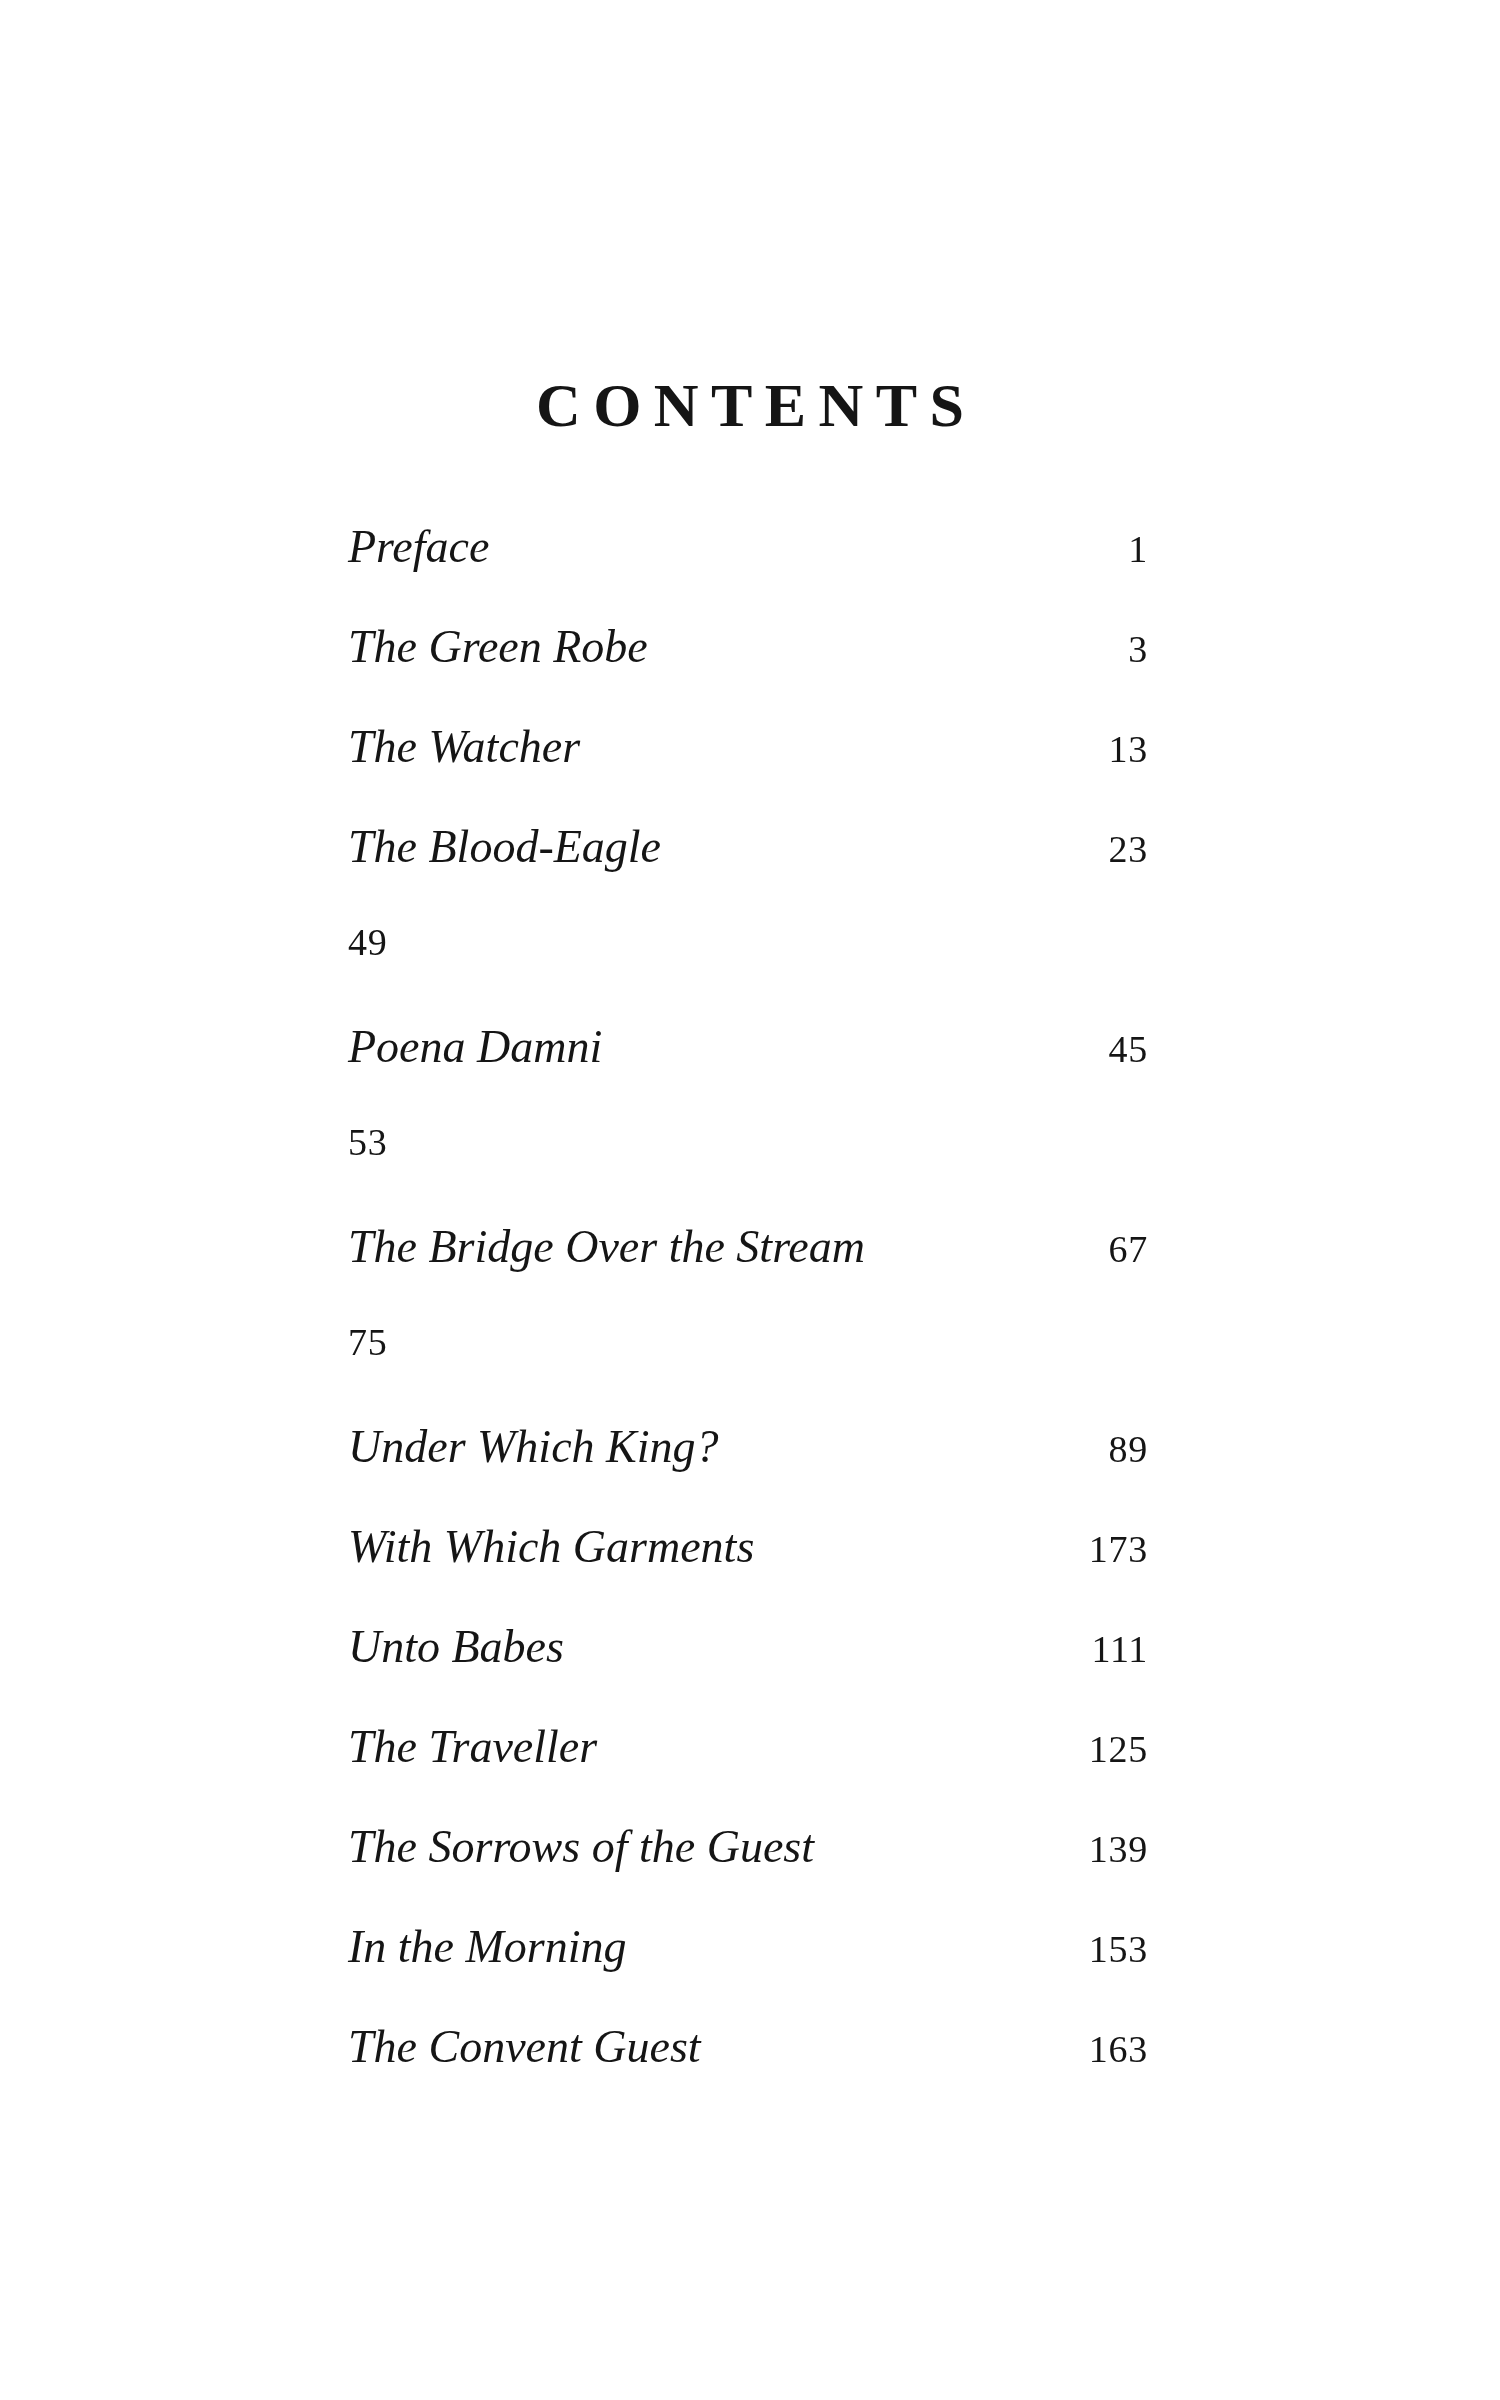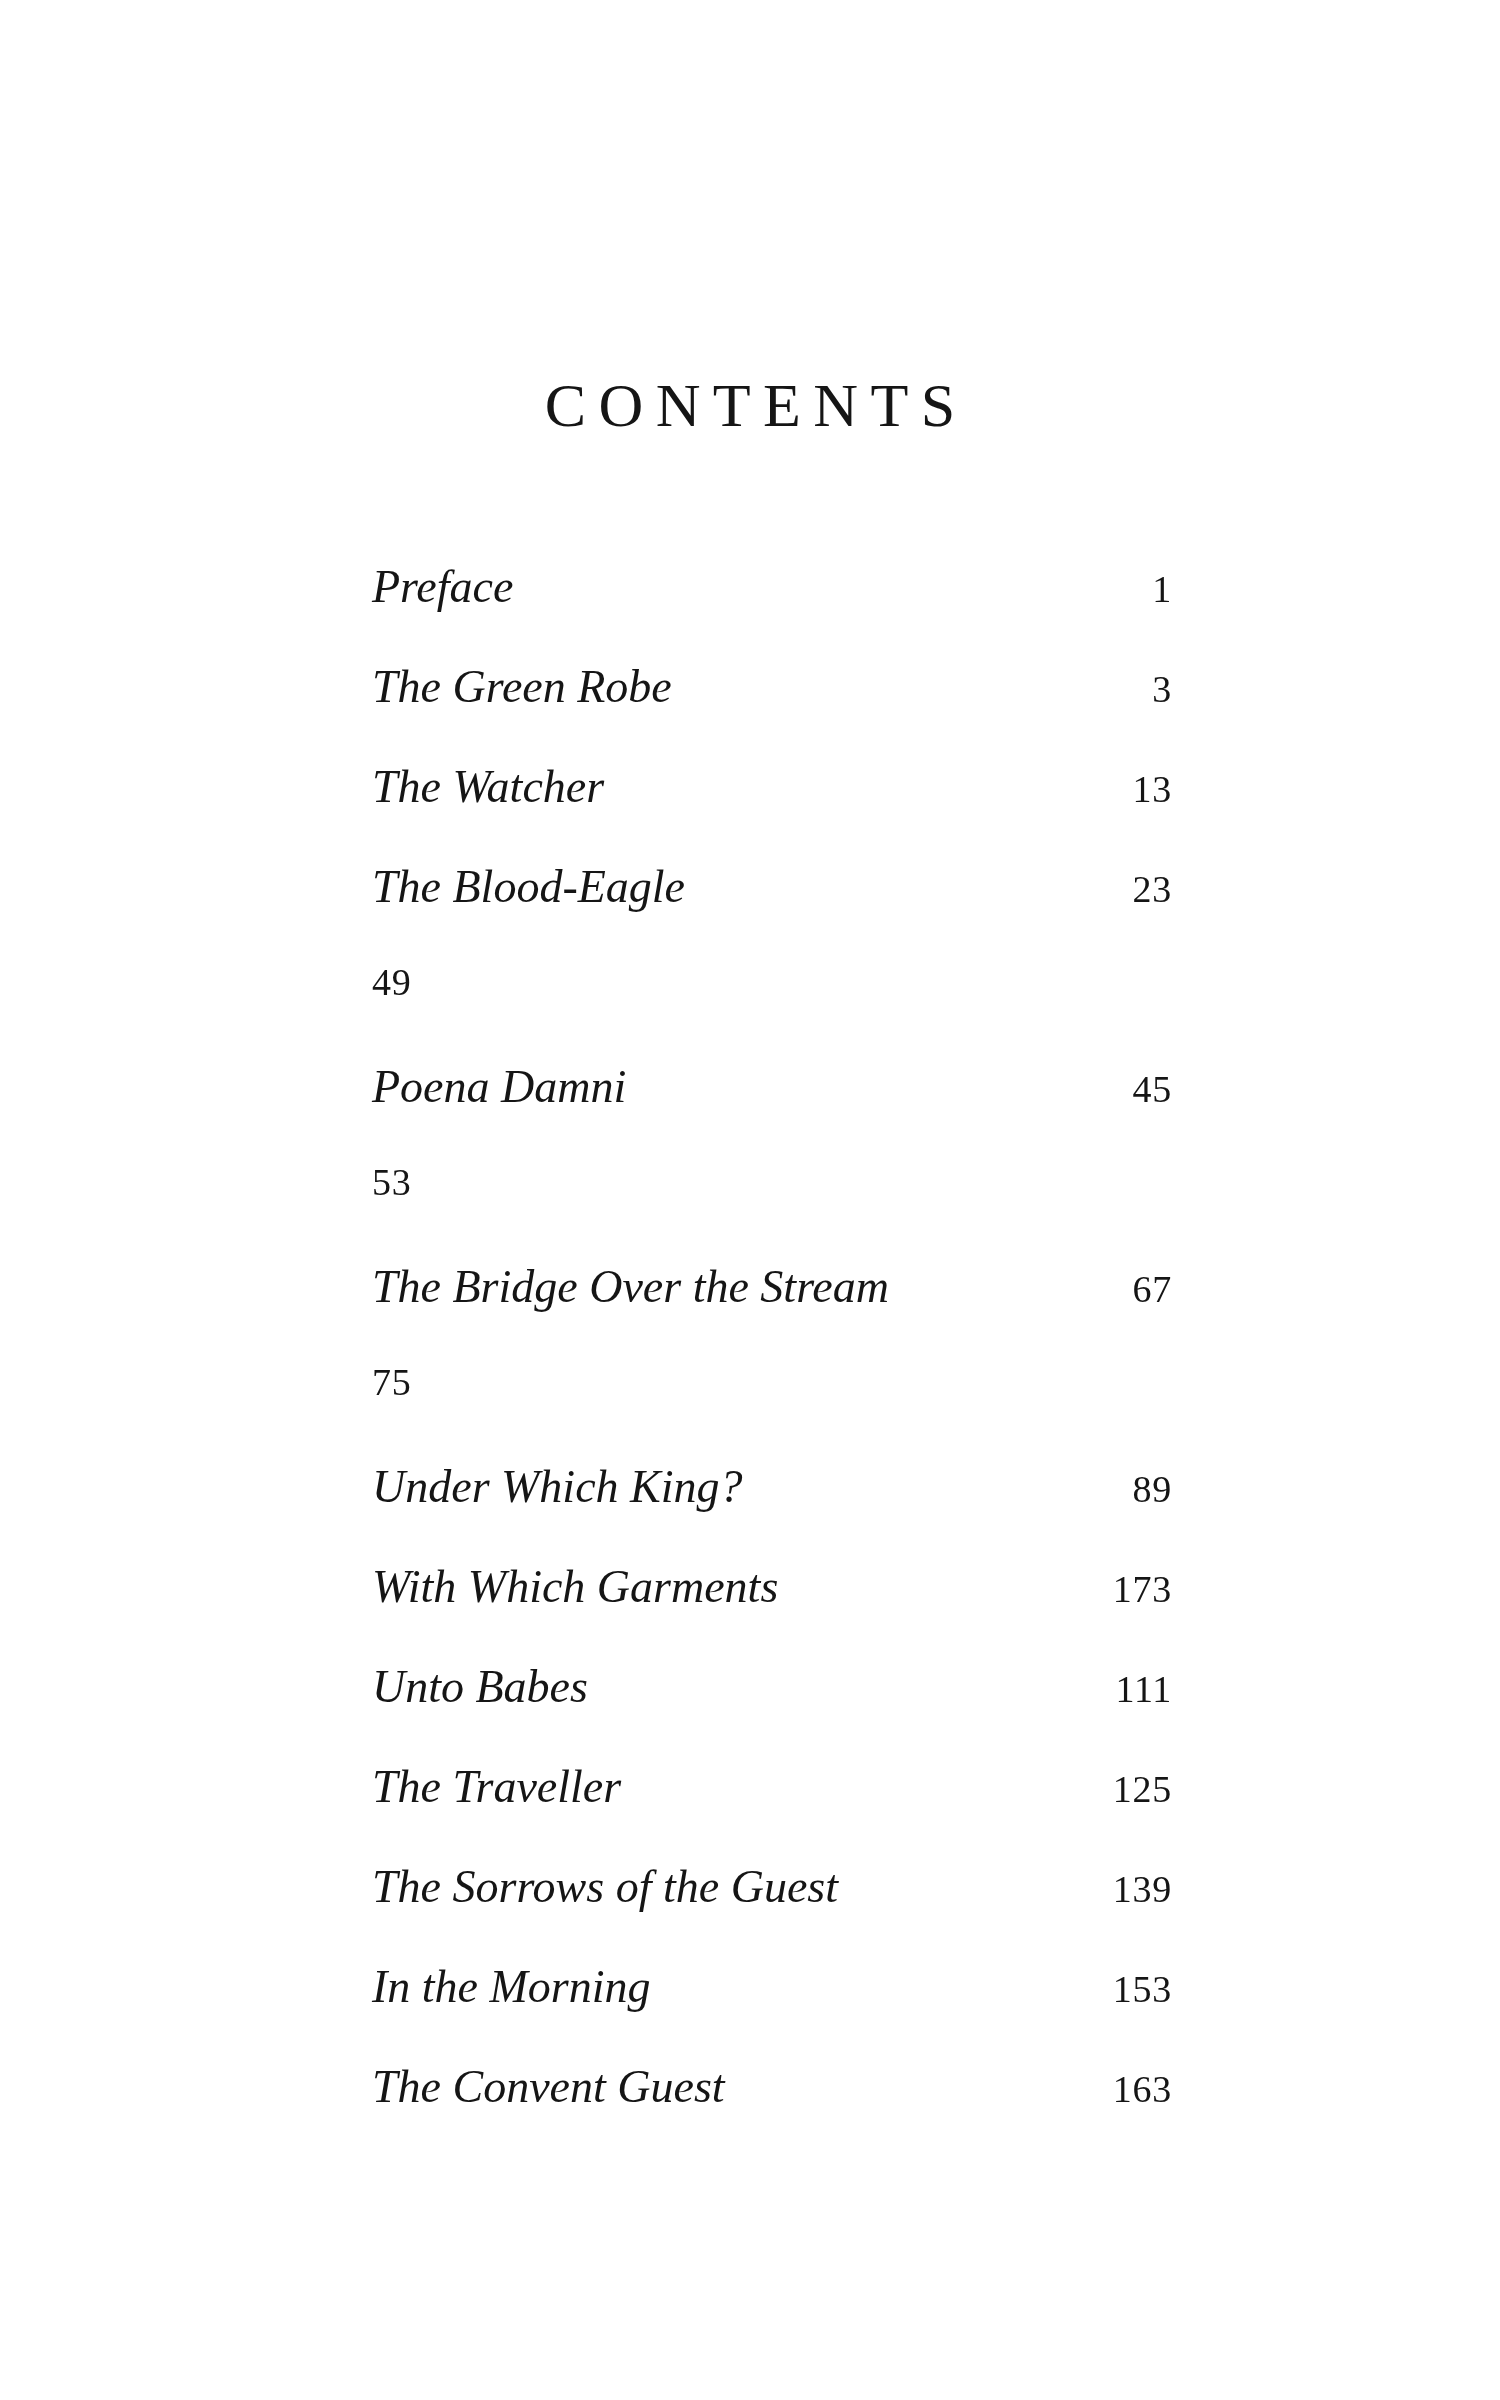--- a/index.html
+++ b/index.html
@@ -16,33 +16,32 @@
     overflow: hidden;
   }
   .page-title {
     position: absolute;
     top: 374px;
     left: 0;
     width: 100%;
     margin: 0;
     text-align: center;
     font-size: 62px;
-    font-weight: 400;
+    font-weight: 700;
     line-height: 1;
     letter-spacing: 0.20em;
     padding-left: 0.20em; 
     box-sizing: border-box;
     white-space: nowrap;
   }
   .toc {
     position: absolute;
-    left: 372px;
+    left: 348px;
     top: 520px;
     width: 800px;
-    margin-top: 40px;
   }
   .toc-row {
     display: flex;
     justify-content: space-between;
     align-items: baseline;
     height: 100px;
   }
   .toc-title {
     font-style: italic;
     font-size: 46px;

